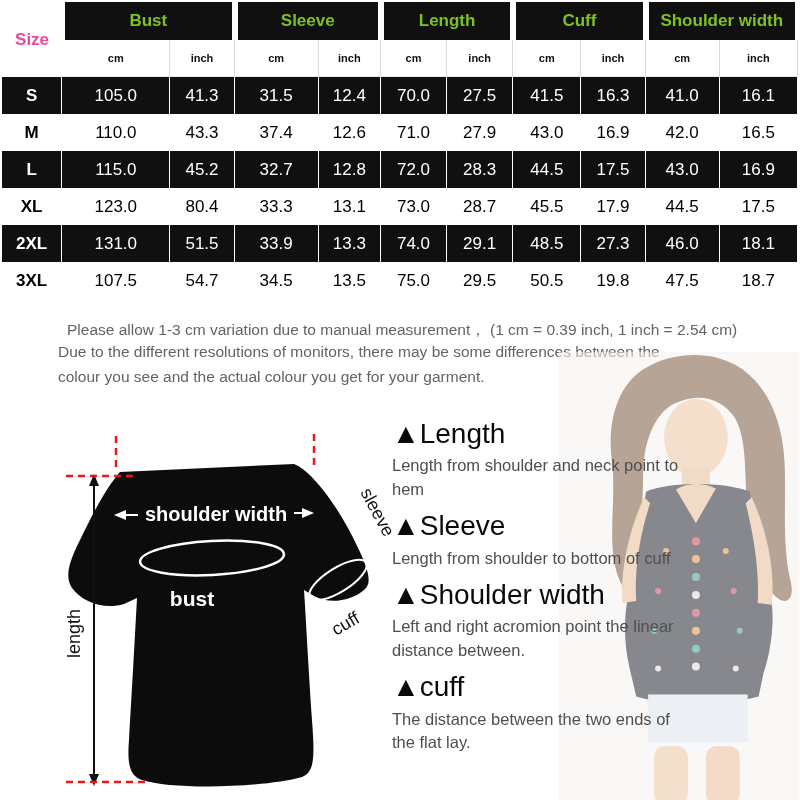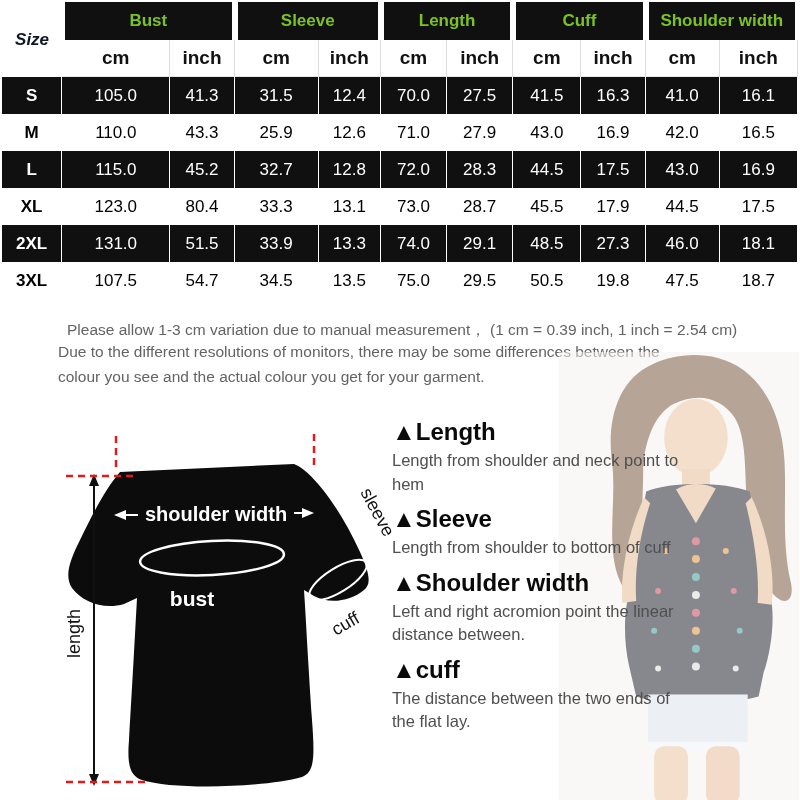--- a/index.html
+++ b/index.html
@@ -5,40 +5,40 @@
   * { margin:0; padding:0; box-sizing:border-box; }
   html,body { background:#fff; }
   body { width:800px; height:800px; font-family:"Liberation Sans", sans-serif; }
   .page { position:relative; width:800px; height:800px; background:#fff; overflow:hidden; }
 
   
   .size-table { position:absolute; top:2px; left:2px; width:796px;
     border-collapse:separate; border-spacing:0; table-layout:fixed; text-align:center; }
   .size-table th, .size-table td { height:37px; padding:0; vertical-align:middle; font-size:17px; }
   .group-row th { height:38px; }
-  .size-head { background:#ffffff; color:#0f172a; font-size:20px; font-weight:bold;font-style:italic; }
+  .size-head { background:#ffffff; color:#ec4899; font-size:20px; font-weight:bold; }
   .group-cell { background:#101010; color:#7cc220; font-size:19px; font-weight:bold;
     border-left:3px solid #fff; border-right:3px solid #fff; }
-  .unit-row th { background:#ffffff; color:#111; font-weight:600; font-size:19px;
+  .unit-row th { background:#ffffff; color:#111; font-weight:600; font-size:11px;
     border-right:1px solid #dcdcdc; border-bottom:1px solid #e8e8e8; }
   .size-table tbody td { border-right:1.5px solid #ffffff; }
   .row-dark td { background:#101010; color:#fff; }
   .row-light td { background:#ffffff; color:#000; }
   .size-col { font-weight:bold; font-size:18px; }
 
   
   .note { position:absolute; color:#636363; font-size:15.5px; line-height:1.6; }
   .note-1 { top:318px; left:67px; width:710px; }
   .note-2 { top:340px; left:58px; width:615px; }
 
   
   .model-photo { position:absolute; right:0; top:352px; width:242px; height:448px; opacity:.55; z-index:0; }
   .shirt-diagram { position:absolute; left:42px; top:420px; width:362px; height:378px; z-index:1; }
   .definitions { position:absolute; left:392px; top:416px; width:294px; z-index:2; }
-  .def-term { font-size:24px; font-weight:bold; color:#0a0a0a; line-height:1.3; }
+  .def-term { font-size:28px; font-weight:normal; color:#0a0a0a; line-height:1.3; }
   .def-desc { font-size:16.5px; color:#4f4f4f; line-height:1.42; margin:2px 0 7px 0; }
 </style>
 </head>
 <body>
 
 <div class="page">
 
   <table class="size-table">
     <colgroup>
       <col style="width:60px">
@@ -86,21 +86,21 @@
           <td>27.5</td>
           <td>41.5</td>
           <td>16.3</td>
           <td>41.0</td>
           <td>16.1</td>
         </tr>
         <tr class="row-light">
           <td class="size-col">M</td>
           <td>110.0</td>
           <td>43.3</td>
-          <td>25.9</td>
+          <td>37.4</td>
           <td>12.6</td>
           <td>71.0</td>
           <td>27.9</td>
           <td>43.0</td>
           <td>16.9</td>
           <td>42.0</td>
           <td>16.5</td>
         </tr>
         <tr class="row-dark">
           <td class="size-col">L</td>

